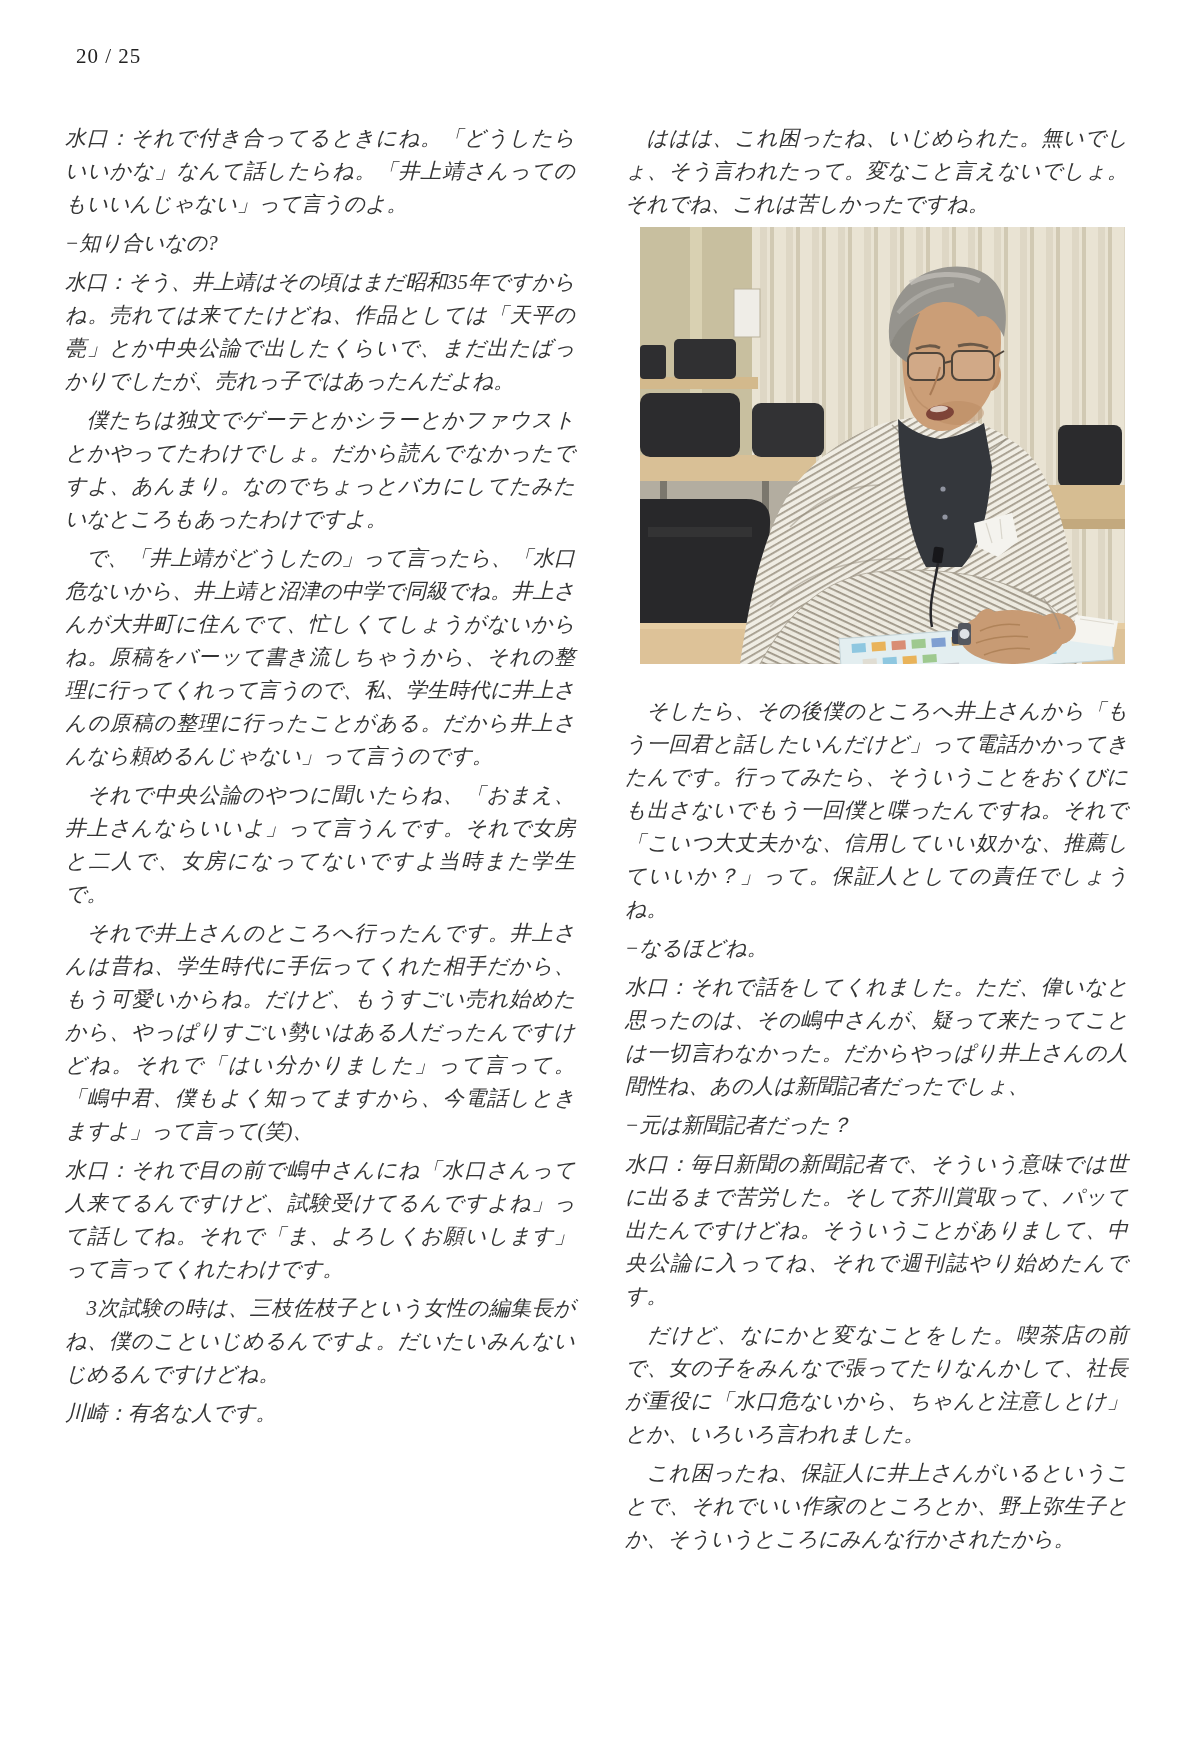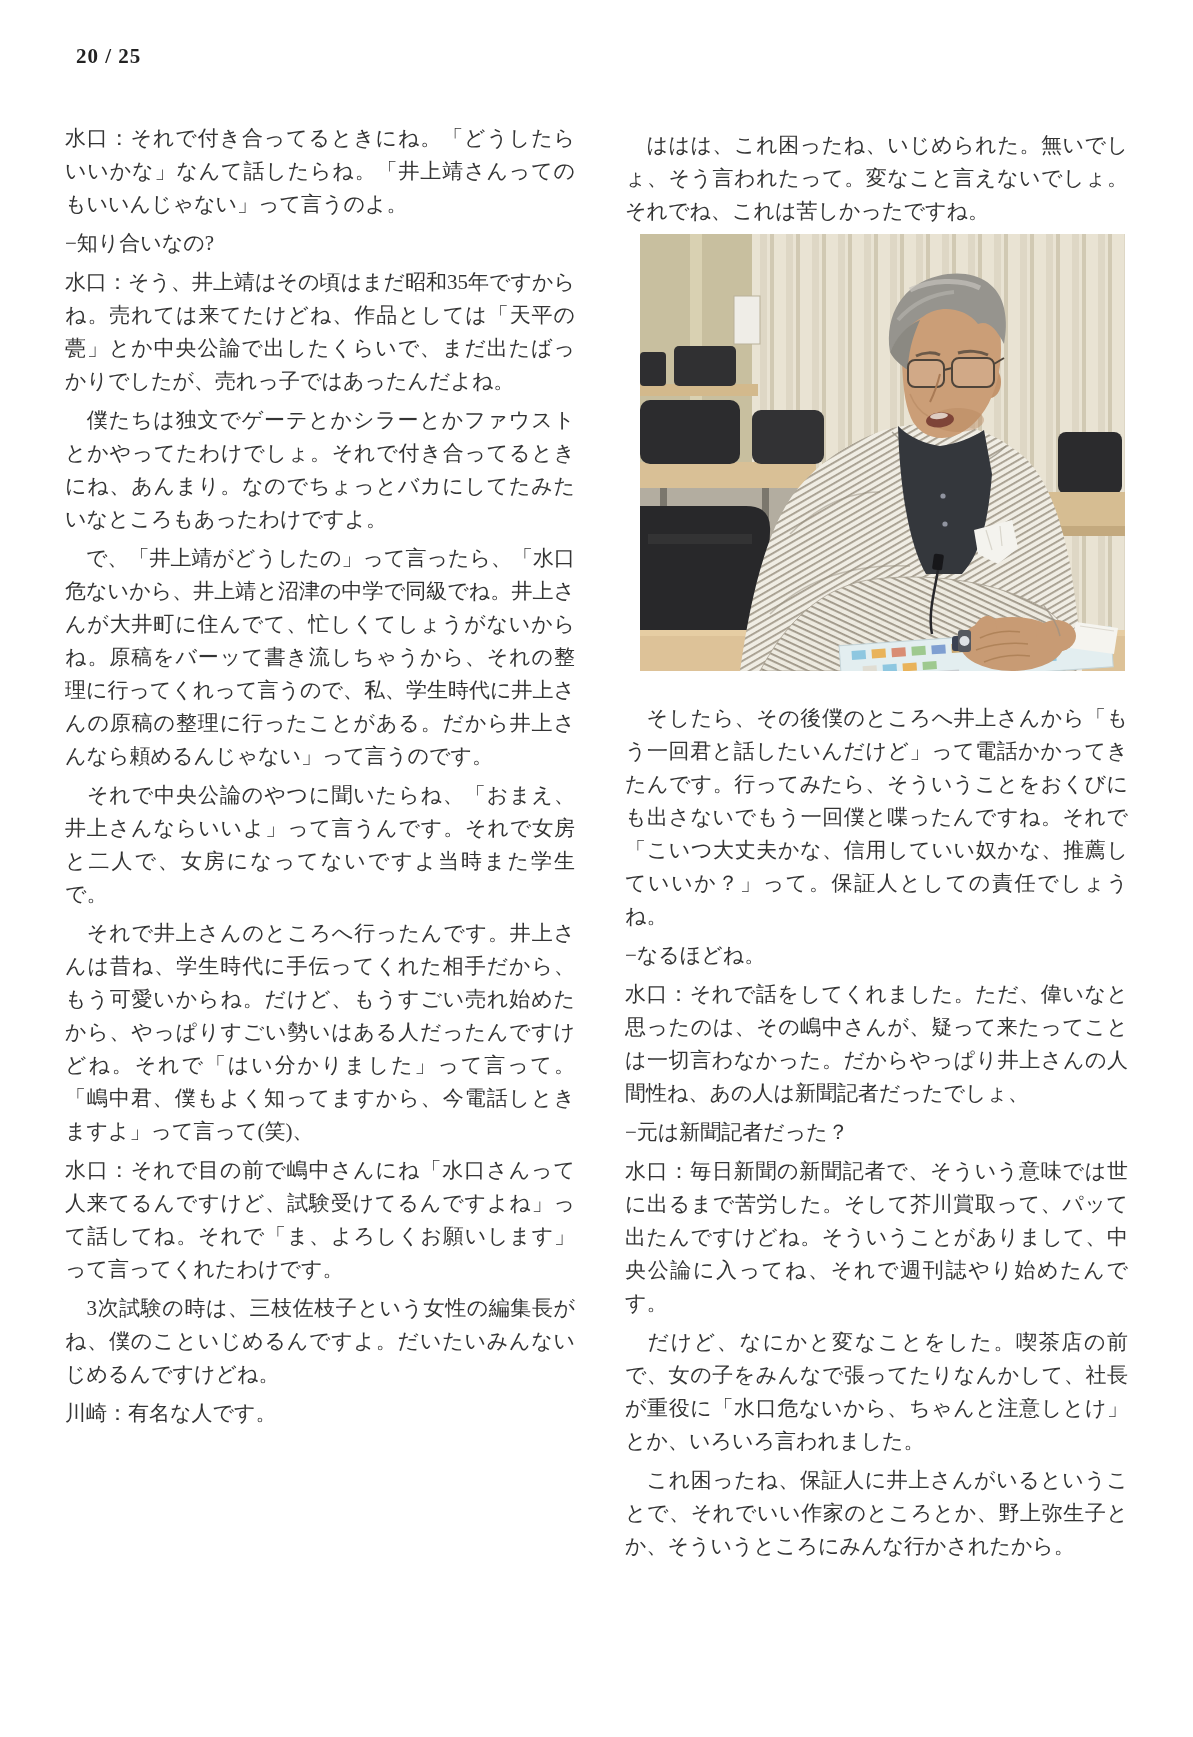--- a/index.html
+++ b/index.html
@@ -3,45 +3,45 @@
 <meta charset="utf-8">
 <style>
   html,body{margin:0;padding:0;}
   body{
     width:1193px;height:1737px;background:#ffffff;position:relative;
     font-family:"Liberation Serif","DejaVu Serif",serif;color:#343434;
     overflow:hidden;
   }
   .page-number{
     position:absolute;left:76px;top:44px;
-    font-size:21px;font-weight:bold;letter-spacing:1px;color:#222;
+    font-size:21px;font-weight:normal;letter-spacing:1px;color:#222;
   }
   .col{
     position:absolute;top:122px;font-size:21px;line-height:33px;
-    text-align:justify;text-justify:inter-ideograph;
+    text-align:justify;text-justify:inter-ideograph;font-style:italic;
   }
   .col-left{left:65px;width:510px;}
-  .col-right{left:625px;width:503px;margin-top:7px;}
+  .col-right{left:625px;width:503px;}
   p.para{margin:0 0 6px 0;}
   figure.photo{
     margin:6px 0 31px 15px;padding:0;width:485px;height:437px;
     line-height:0;
   }
   figure.photo svg{display:block;width:485px;height:437px;}
 </style>
 </head>
 <body>
 
 <div class="page-number">20 / 25</div>
 
 <div class="col col-left">
     <p class="para">水口：それで付き合ってるときにね。「どうしたらいいかな」なんて話したらね。「井上靖さんってのもいいんじゃない」って言うのよ。</p>
     <p class="para">−知り合いなの?</p>
     <p class="para">水口：そう、井上靖はその頃はまだ昭和35年ですからね。売れては来てたけどね、作品としては「天平の甍」とか中央公論で出したくらいで、まだ出たばっかりでしたが、売れっ子ではあったんだよね。</p>
-    <p class="para">　僕たちは独文でゲーテとかシラーとかファウストとかやってたわけでしょ。それで付き合ってるときにね、あんまり。なのでちょっとバカにしてたみたいなところもあったわけですよ。</p>
+    <p class="para">　僕たちは独文でゲーテとかシラーとかファウストとかやってたわけでしょ。だから読んでなかったですよ、あんまり。なのでちょっとバカにしてたみたいなところもあったわけですよ。</p>
     <p class="para">　で、「井上靖がどうしたの」って言ったら、「水口危ないから、井上靖と沼津の中学で同級でね。井上さんが大井町に住んでて、忙しくてしょうがないからね。原稿をバーッて書き流しちゃうから、それの整理に行ってくれって言うので、私、学生時代に井上さんの原稿の整理に行ったことがある。だから井上さんなら頼めるんじゃない」って言うのです。</p>
     <p class="para">　それで中央公論のやつに聞いたらね、「おまえ、井上さんならいいよ」って言うんです。それで女房と二人で、女房になってないですよ当時また学生で。</p>
     <p class="para">　それで井上さんのところへ行ったんです。井上さんは昔ね、学生時代に手伝ってくれた相手だから、もう可愛いからね。だけど、もうすごい売れ始めたから、やっぱりすごい勢いはある人だったんですけどね。それで「はい分かりました」って言って。「嶋中君、僕もよく知ってますから、今電話しときますよ」って言って(笑)、</p>
     <p class="para">水口：それで目の前で嶋中さんにね「水口さんって人来てるんですけど、試験受けてるんですよね」って話してね。それで「ま、よろしくお願いします」って言ってくれたわけです。</p>
     <p class="para">　3次試験の時は、三枝佐枝子という女性の編集長がね、僕のこといじめるんですよ。だいたいみんないじめるんですけどね。</p>
     <p class="para">川崎：有名な人です。</p>
   </div>
 
 <div class="col col-right">
   <div>

